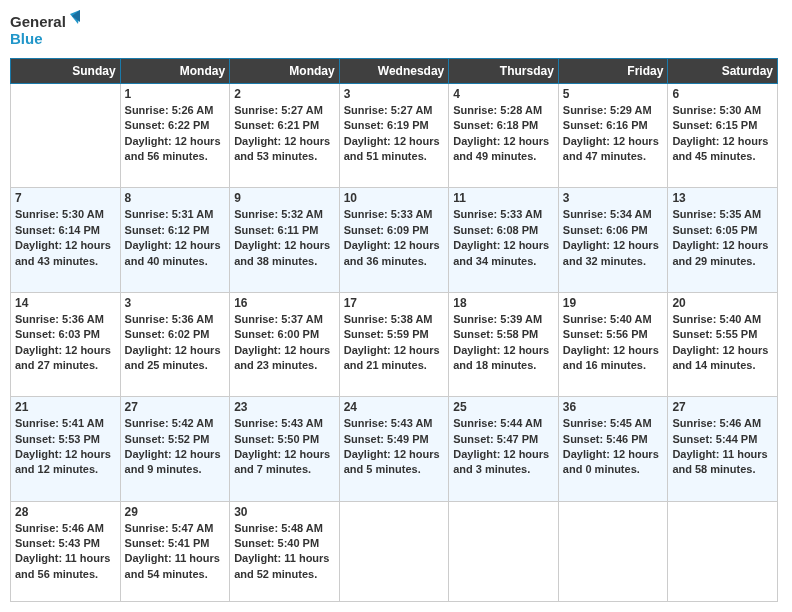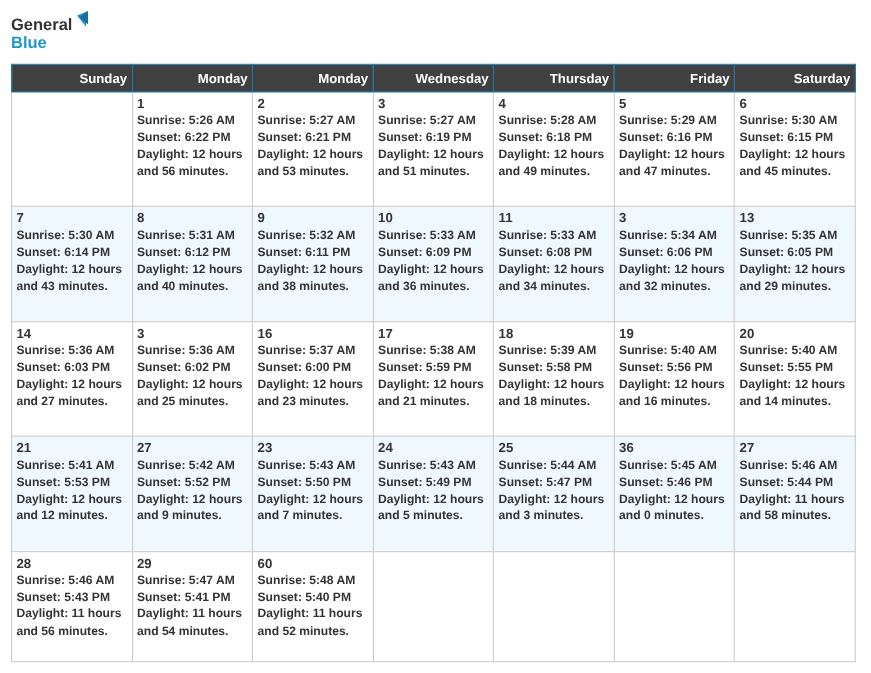--- a/index.html
+++ b/index.html
@@ -356,21 +356,21 @@
       </td>
           <td>
         <span class="day-num">29</span>
         <div class="day-info">
           Sunrise: 5:47 AM<br>
           Sunset: 5:41 PM<br>
           Daylight: 11 hours and 54 minutes.
         </div>
       </td>
           <td>
-        <span class="day-num">60</span>
+        <span class="day-num">30</span>
         <div class="day-info">
           Sunrise: 5:48 AM<br>
           Sunset: 5:40 PM<br>
           Daylight: 11 hours and 52 minutes.
         </div>
       </td>
           <td class="empty-cell"></td>
           <td class="empty-cell"></td>
           <td class="empty-cell"></td>
           <td class="empty-cell"></td>

